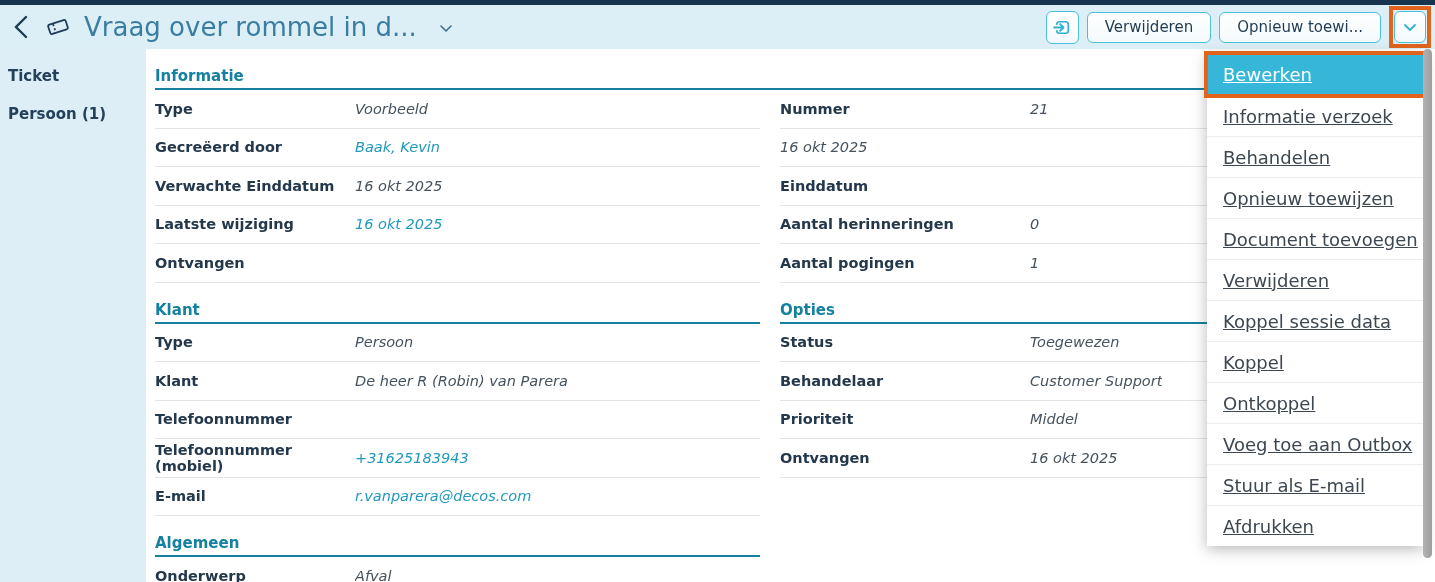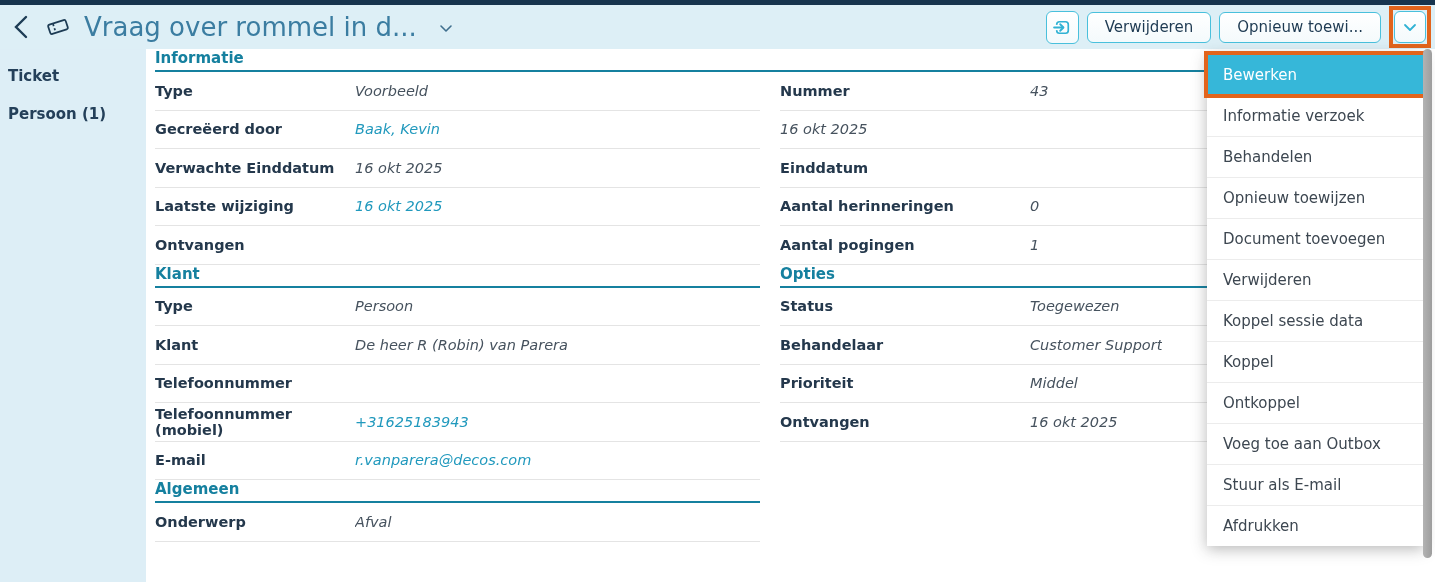--- a/index.html
+++ b/index.html
@@ -24,40 +24,40 @@
   .annot { border:4px solid #e2641c; }
   .annot-more { padding:1px; display:flex; }
 
   
   .sidebar { position:absolute; top:49px; left:0; width:146px; bottom:0; background:#ddeef6; padding-top:8px; }
   .side-item { padding:10px 8px; font-size:15px; font-weight:bold; color:#24405a; cursor:pointer; }
 
   
   .content { position:absolute; top:49px; left:146px; right:0; bottom:0; background:#fff;
              padding:0 11px 0 9px; }
-  .sec-head { padding-top:0; font-size:15px; font-weight:bold; color:#15809f;
+  .sec-head { padding-top:18px; font-size:15px; font-weight:bold; color:#15809f;
               border-bottom:2px solid #15809f; padding-bottom:3px; }
   .cols { display:flex; gap:20px; }
   .col-l { width:605px; flex:none; }
   .col-r { flex:1; min-width:0; }
   .row { height:38.5px; display:flex; align-items:center; border-bottom:1px solid #e4e4e4; }
   .row .lbl { font-size:14.5px; font-weight:bold; color:#24384c; flex:none; }
   .col-l .lbl { width:200px; }
   .col-r .lbl { width:250px; }
   .row .val { font-size:14.5px; color:#46525e; overflow:hidden; white-space:nowrap;font-style:italic; }
   .val.link { color:#2199bd; cursor:pointer; }
   .spacer { height:38.5px; }
   .text-row { padding-top:12px; font-size:14.5px; color:#46525e; }
 
   
   .menu { position:absolute; top:54px; left:1207px; width:217px; background:#fff; z-index:10;
           box-shadow:0 3px 14px rgba(50,50,50,.35); }
   .menu-item { height:41px; display:flex; align-items:center; padding-left:16px;
-               font-size:15px; color:#3d4751; border-top:1px solid #ececec;
-               cursor:pointer; background:#fff; position:relative; }
+               font-size:18px; color:#3d4751; border-top:1px solid #ececec;
+               cursor:pointer; background:#fff; position:relative;text-decoration:underline; }
   .menu-item:first-child { border-top:none; }
   .menu-item.active { background:#36b7d9; color:#ffffff; }
   .annot-active { position:absolute; left:-3px; top:-3px; right:-6px; height:47px;
                   border:4px solid #e2641c; pointer-events:none; z-index:12; }
 
   
   .scrollbar { position:absolute; left:1423px; top:49px; width:9px; height:509px;
                background:linear-gradient(90deg,#b3b3b3,#9d9d9d); border-radius:5px; z-index:11; cursor:pointer; }
 
   svg { display:block; }
@@ -173,21 +173,21 @@
         <div class="sec-head">Algemeen</div>
         <div class="row">
           <span class="lbl">Onderwerp</span>
           <span class="val">Afval</span>
         </div>
       </div>
 
       <div class="col-r">
         <div class="row">
           <span class="lbl">Nummer</span>
-          <span class="val">43</span>
+          <span class="val">21</span>
         </div>
         <div class="row">
           <span class="val">16 okt 2025</span>
         </div>
         <div class="row">
           <span class="lbl">Einddatum</span>
           <span class="val"></span>
         </div>
         <div class="row">
           <span class="lbl">Aantal herinneringen</span>

